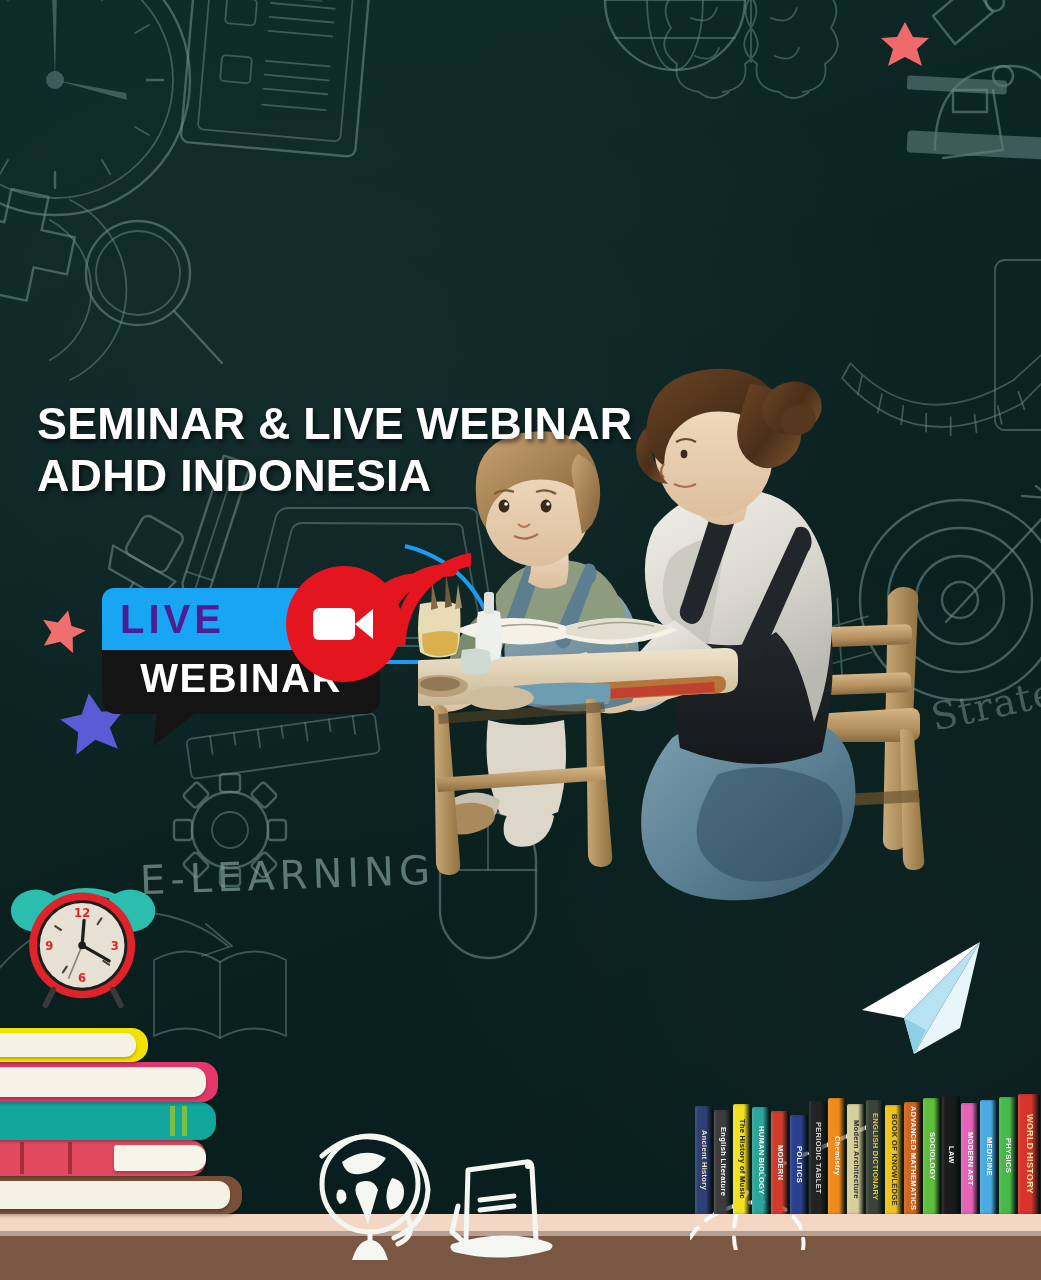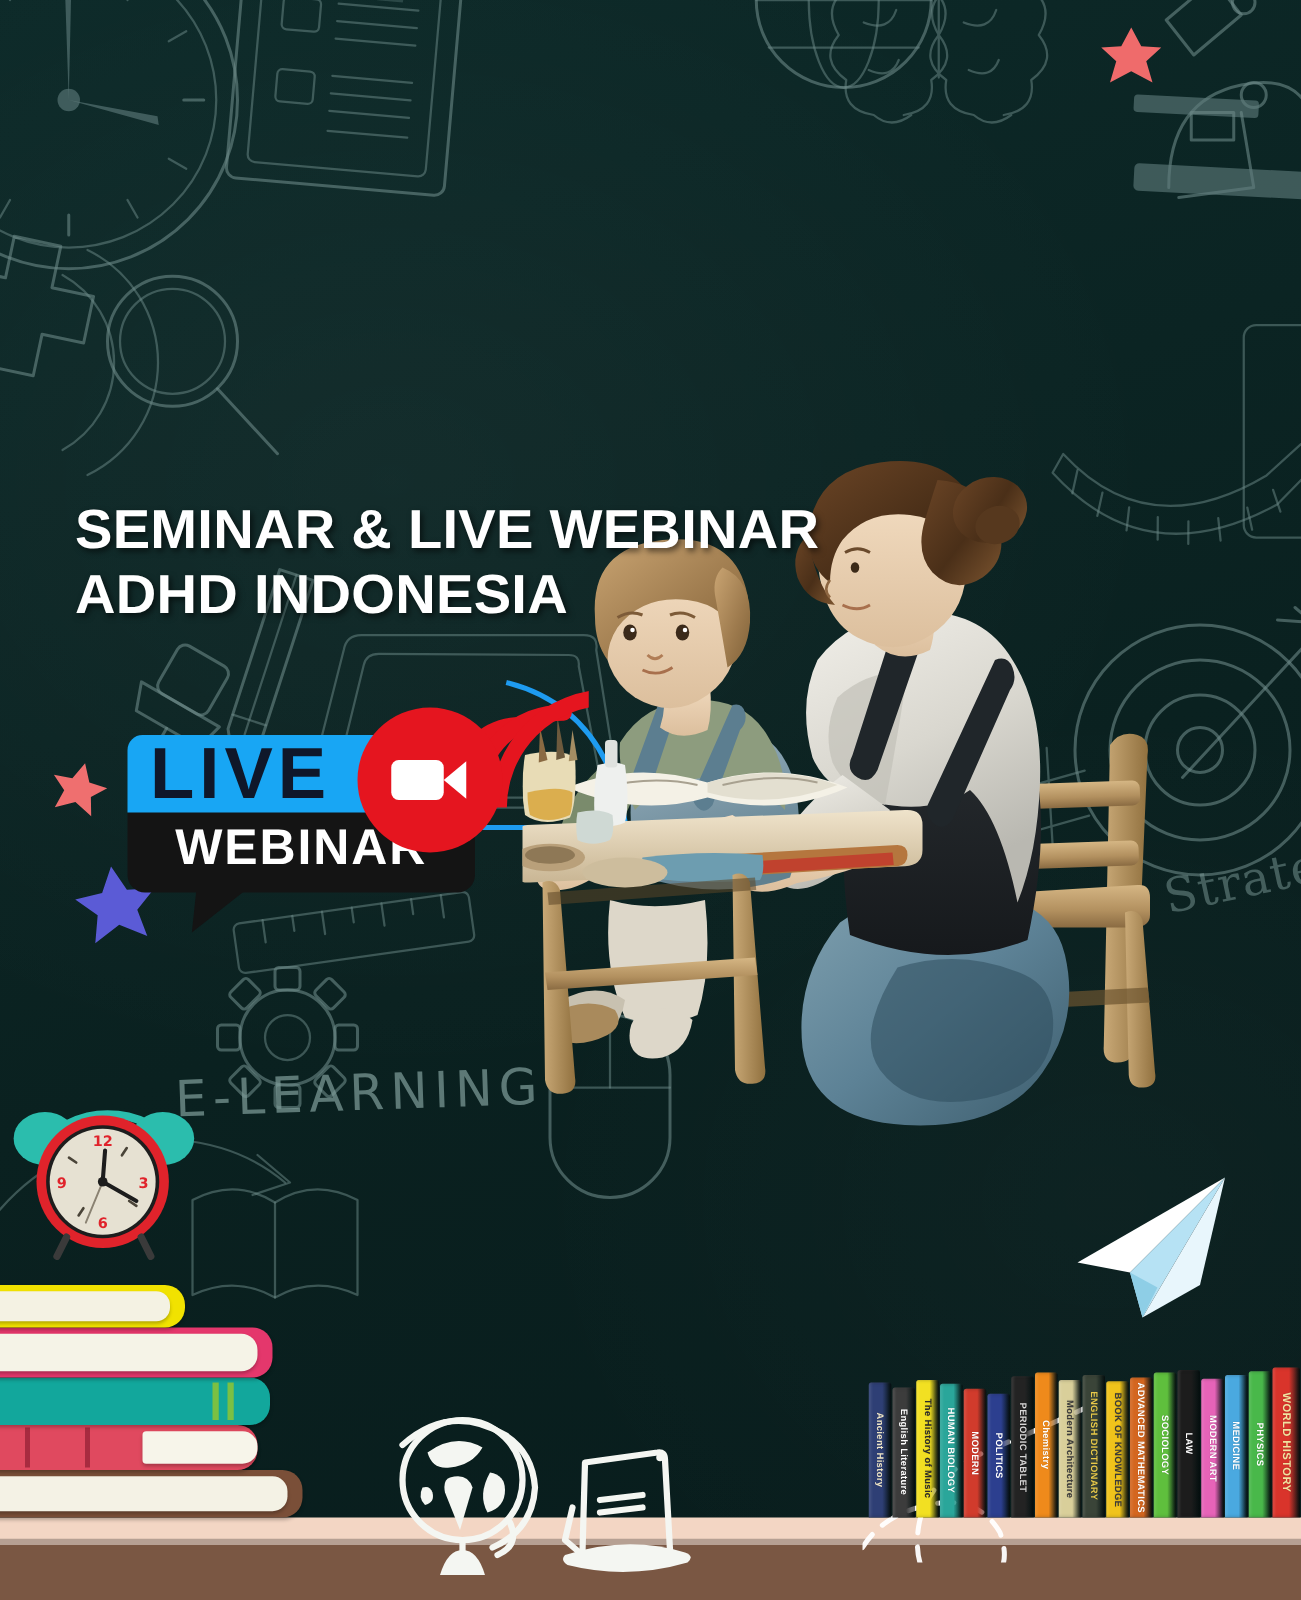--- a/index.html
+++ b/index.html
@@ -31,21 +31,21 @@
   
   .doodles { position:absolute; inset:0; }
   .doodles svg { position:absolute; overflow:visible; }
   .dl { fill:none; stroke:#6e8c8a; stroke-width:2.4; stroke-linecap:round; stroke-linejoin:round; opacity:.58; }
   .dl-thin { fill:none; stroke:#6e8c8a; stroke-width:1.8; stroke-linecap:round; stroke-linejoin:round; opacity:.5; }
   .dfill { fill:#5d7b7a; opacity:.62; }
   .dfill-soft { fill:#44615f; opacity:.55; }
 
   
   .title-block {
-    position:absolute; left:60px; top:398px;
+    position:absolute; left:37px; top:398px;
     z-index:40;
   }
   .title-line {
     color:#ffffff;
     font-weight:700;
     font-size:44px;
     line-height:52px;
     letter-spacing:.2px;
     white-space:nowrap;
     text-shadow:2px 3px 5px rgba(0,0,0,.6);
@@ -76,21 +76,21 @@
   }
   .badge-blue {
     position:absolute; left:6px; top:40px;
     width:232px; height:62px;
     background:#18a6f4;
     border-radius:12px 12px 0 0;
     z-index:2;
     display:flex; align-items:center; padding-left:18px;
   }
   .live-text {
-    color:#0f172a; font-weight:700; font-size:58px;
+    color:#4c1d95; font-weight:700; font-size:40px;
     letter-spacing:4px; line-height:1;
     font-family:"Liberation Sans", sans-serif;
   }
   .webinar-text {
     color:#ffffff; font-weight:700; font-size:40px;
     letter-spacing:1.5px; line-height:1;
     font-family:"Liberation Sans", sans-serif;
   }
   .cam-circle {
     position:absolute; left:190px; top:18px;

